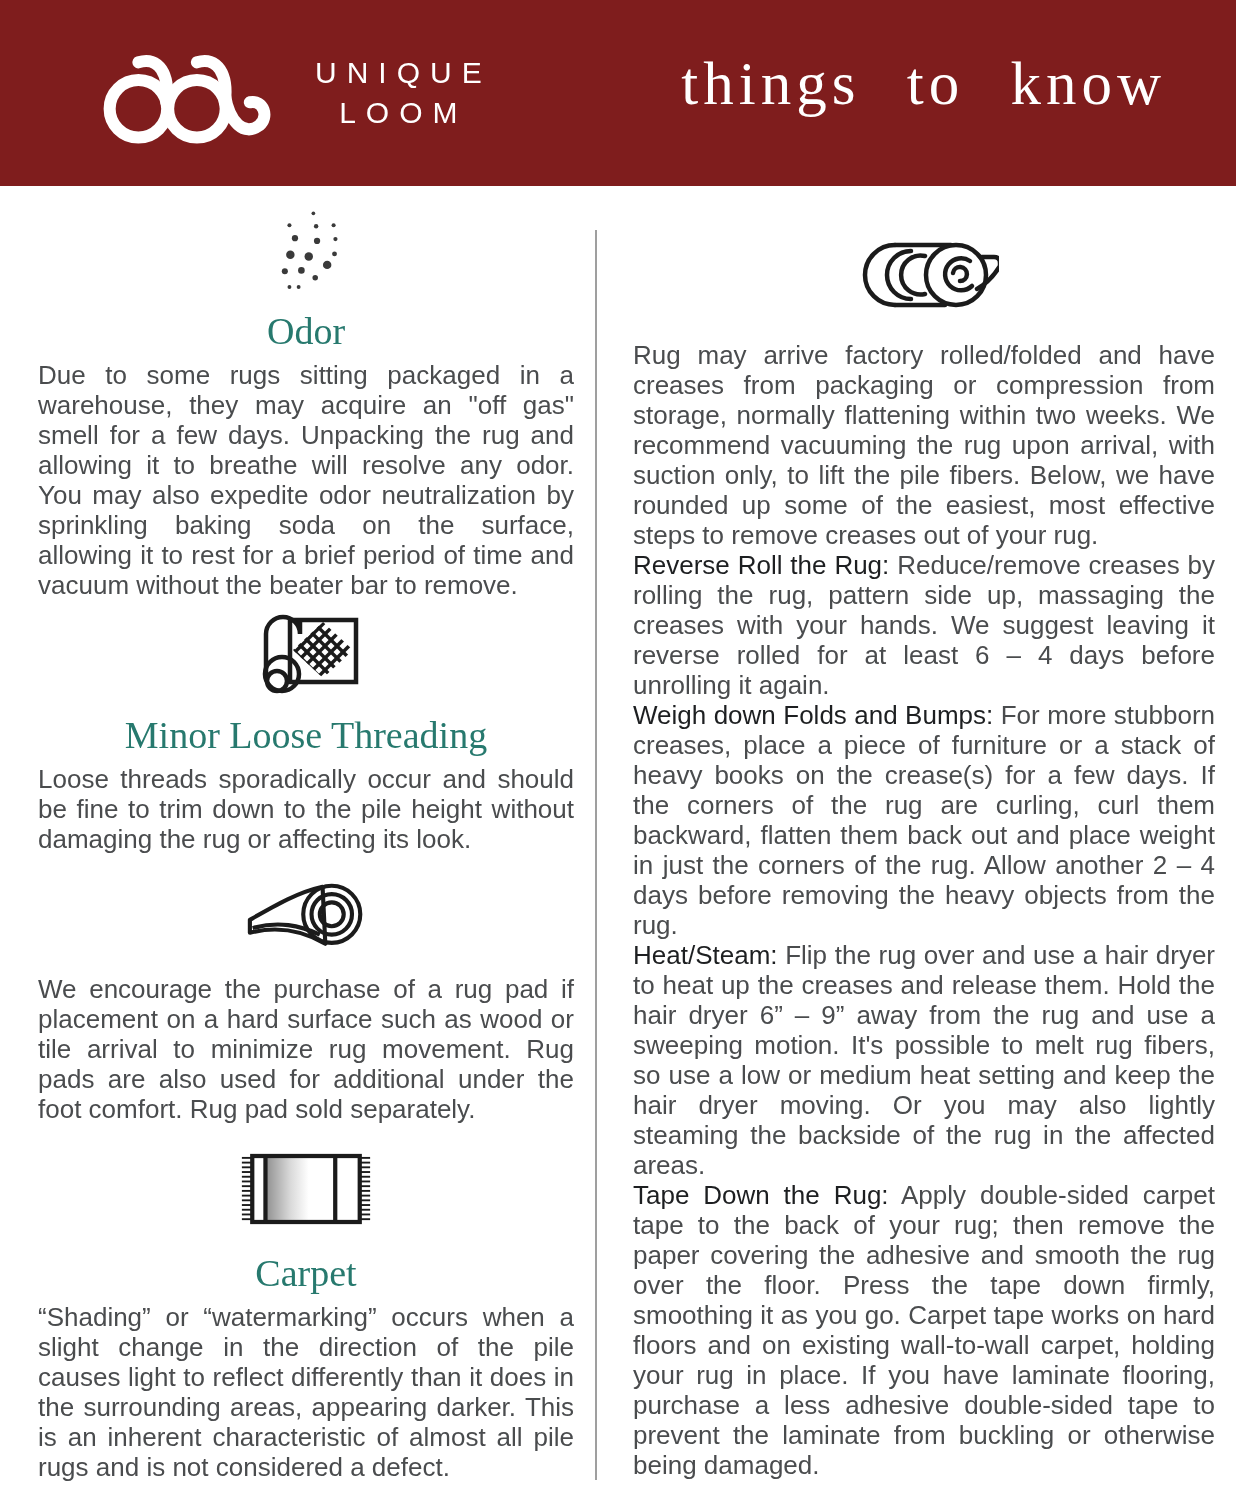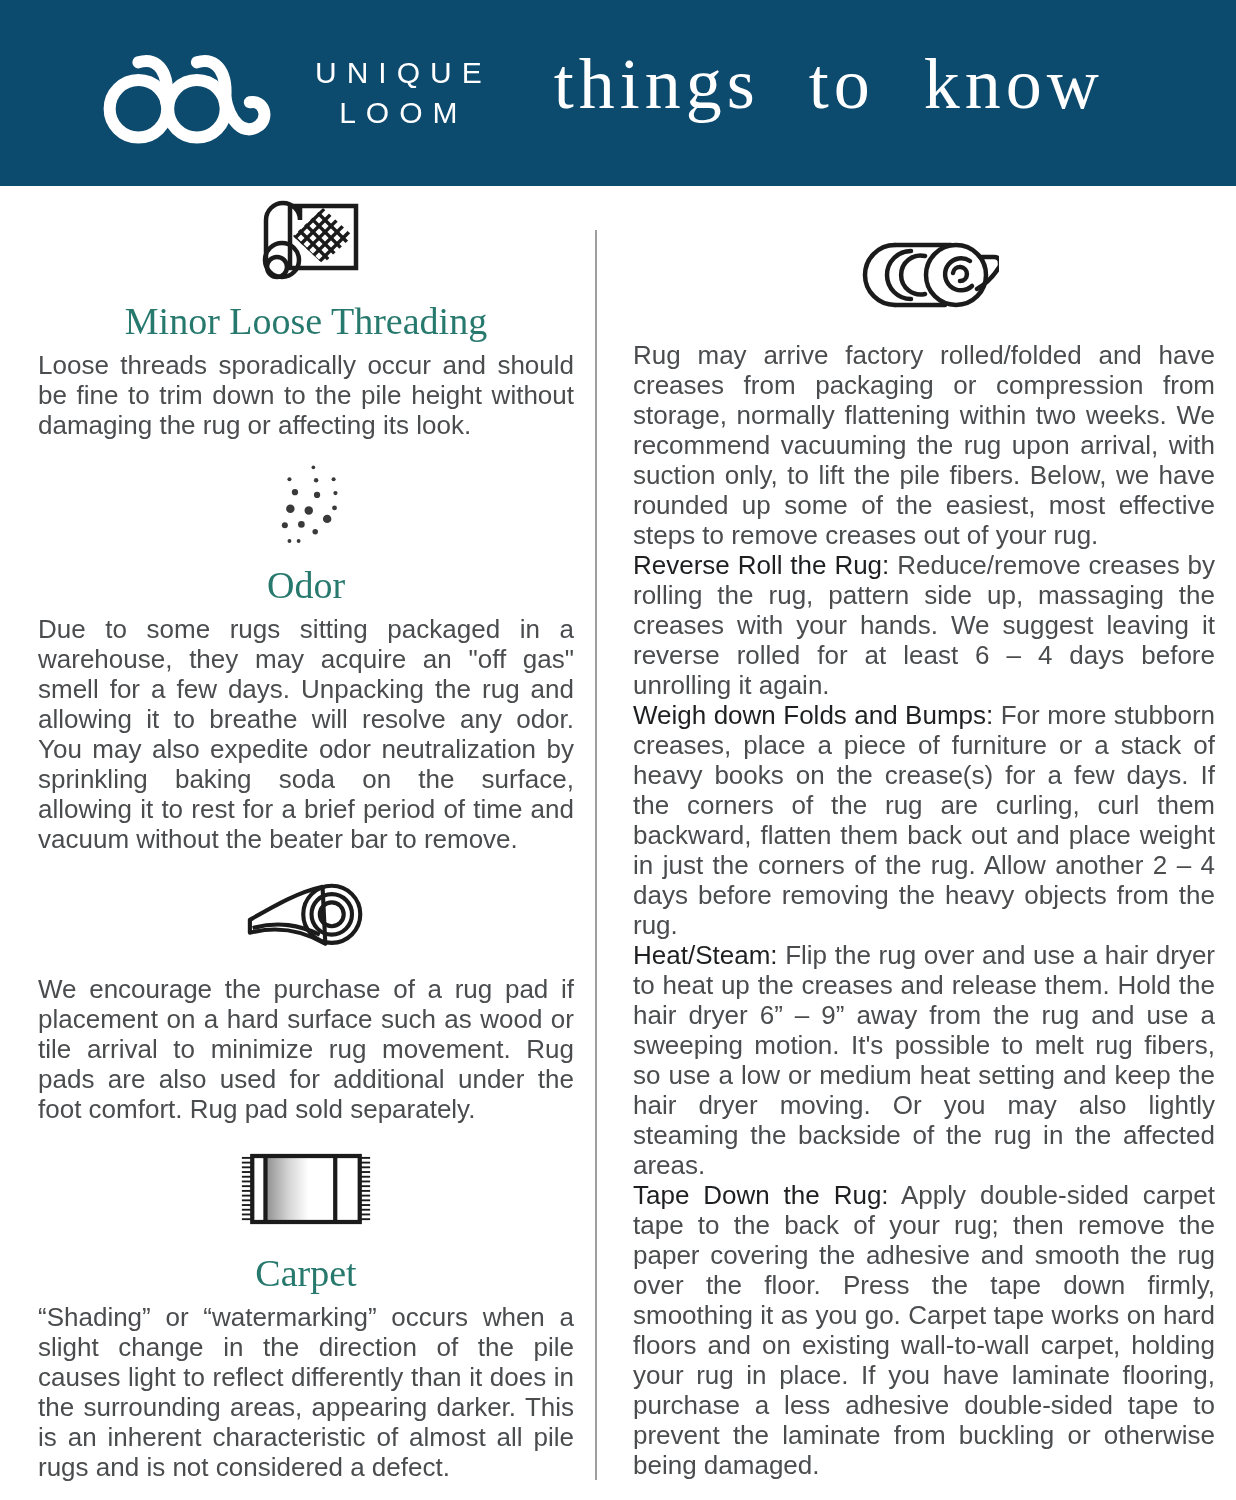--- a/index.html
+++ b/index.html
@@ -1,28 +1,28 @@
 <!DOCTYPE html>
 <html><head>
 <meta charset="utf-8">
 <style>
   html,body{margin:0;padding:0;background:#ffffff;}
   .page{position:relative;width:1236px;height:1500px;background:#ffffff;overflow:hidden;
         font-family:"Liberation Sans", sans-serif;}
 
   
-  .banner{height:186px;background:#0c4a6e;display:flex;align-items:center;
+  .banner{height:186px;background:#7f1d1d;display:flex;align-items:center;
           padding:0 70px 0 92px;box-sizing:border-box;}
   .brand{display:flex;align-items:center;gap:28px;}
   .brand svg{display:block;}
   .brand-text{display:flex;flex-direction:column;align-items:center;color:#ffffff;
               font-size:30px;letter-spacing:10px;line-height:40px;font-weight:400;}
-  .banner-title{flex:1;text-align:center;margin:0 0 18px 0;color:#ffffff;
+  .banner-title{flex:1;text-align:right;margin:0 0 18px 0;color:#ffffff;
                 font-family:"Liberation Serif", serif;font-weight:400;
-                font-size:72px;letter-spacing:5px;word-spacing:26px;}
+                font-size:61px;letter-spacing:5px;word-spacing:26px;}
 
   
   .columns{display:flex;align-items:flex-start;}
   .col-left{width:536px;margin-left:38px;}
   .v-divider{width:2px;height:1250px;background:#9f9f9f;margin-left:21px;margin-top:44px;}
   .col-right{width:582px;margin-left:36px;}
 
   .icon-wrap{display:flex;justify-content:center;}
   h2.sec-title{font-family:"Liberation Serif", serif;font-weight:400;color:#27796E;
                font-size:38px;line-height:42px;text-align:center;margin:0 0 8px 0;}
@@ -61,20 +61,47 @@
         <span>UNIQUE</span>
         <span>LOOM</span>
       </div>
     </div>
     <h1 class="banner-title">things to know</h1>
   </header>
 
   <main class="columns">
 
     <section class="col-left">
+
+      <div class="sec s1">
+        <div class="icon-wrap">
+          <svg width="92" height="92" viewBox="0 0 90 100">
+            <g fill="#3a3a3a">
+              <circle cx="53" cy="8" r="2"></circle>
+              <circle cx="27" cy="21" r="2.2"></circle>
+                <circle cx="56" cy="22" r="2.4"></circle>
+                <circle cx="75" cy="21" r="2.2"></circle>
+              <circle cx="33" cy="35" r="3.4"></circle>
+                <circle cx="57" cy="38" r="3.4"></circle>
+                <circle cx="77" cy="36" r="2.3"></circle>
+              <circle cx="28" cy="53" r="4.6"></circle>
+                <circle cx="48" cy="55" r="4.6"></circle>
+                <circle cx="76" cy="52" r="2.6"></circle>
+              <circle cx="68" cy="64" r="4.6"></circle>
+              <circle cx="22" cy="71" r="3.3"></circle>
+                <circle cx="40" cy="70" r="3.6"></circle>
+              <circle cx="55" cy="78" r="3"></circle>
+              <circle cx="27" cy="88" r="2.1"></circle>
+                <circle cx="37" cy="88" r="2.1"></circle>
+            </g>
+          </svg>
+        </div>
+        <h2 class="sec-title">Odor</h2>
+        <p class="body">Due to some rugs sitting packaged in a warehouse, they may acquire an "off gas" smell for a few days. Unpacking the rug and allowing it to breathe will resolve any odor. You may also expedite odor neutralization by sprinkling baking soda on the surface, allowing it to rest for a brief period of time and vacuum without the beater bar to remove.</p>
+      </div>
 
       <div class="sec s2">
         <div class="icon-wrap">
           <svg width="112" height="100" viewBox="0 0 112 100">
             <defs>
               <clipPath id="xhatch">
                   <polygon points="73,18 103,46 73,74 43,46"></polygon>
                 </clipPath>
             </defs>
             <rect x="40" y="16" width="66" height="62" class="ico" stroke-width="4" fill="#ffffff"></rect>
@@ -90,47 +117,20 @@
               <line x1="57" y1="72" x2="115" y2="14"></line>
               <line x1="69" y1="72" x2="127" y2="14"></line>
             </g>
             <path d="M16,70 L16,30 A17,17 0 0 1 50,30 L50,16" class="ico" stroke-width="4"></path>
             <circle cx="32" cy="70" r="17" class="ico" stroke-width="4" fill="#ffffff"></circle>
             <circle cx="27" cy="77" r="10" class="ico" stroke-width="4" fill="#ffffff"></circle>
           </svg>
         </div>
         <h2 class="sec-title">Minor Loose Threading</h2>
         <p class="body">Loose threads sporadically occur and should be fine to trim down to the pile height without damaging the rug or affecting its look.</p>
-      </div>
-
-      <div class="sec s1">
-        <div class="icon-wrap">
-          <svg width="92" height="92" viewBox="0 0 90 100">
-            <g fill="#3a3a3a">
-              <circle cx="53" cy="8" r="2"></circle>
-              <circle cx="27" cy="21" r="2.2"></circle>
-                <circle cx="56" cy="22" r="2.4"></circle>
-                <circle cx="75" cy="21" r="2.2"></circle>
-              <circle cx="33" cy="35" r="3.4"></circle>
-                <circle cx="57" cy="38" r="3.4"></circle>
-                <circle cx="77" cy="36" r="2.3"></circle>
-              <circle cx="28" cy="53" r="4.6"></circle>
-                <circle cx="48" cy="55" r="4.6"></circle>
-                <circle cx="76" cy="52" r="2.6"></circle>
-              <circle cx="68" cy="64" r="4.6"></circle>
-              <circle cx="22" cy="71" r="3.3"></circle>
-                <circle cx="40" cy="70" r="3.6"></circle>
-              <circle cx="55" cy="78" r="3"></circle>
-              <circle cx="27" cy="88" r="2.1"></circle>
-                <circle cx="37" cy="88" r="2.1"></circle>
-            </g>
-          </svg>
-        </div>
-        <h2 class="sec-title">Odor</h2>
-        <p class="body">Due to some rugs sitting packaged in a warehouse, they may acquire an "off gas" smell for a few days. Unpacking the rug and allowing it to breathe will resolve any odor. You may also expedite odor neutralization by sprinkling baking soda on the surface, allowing it to rest for a brief period of time and vacuum without the beater bar to remove.</p>
       </div>
 
       <div class="sec s3">
         <div class="icon-wrap">
           <svg width="140" height="92" viewBox="0 0 150 100">
             <path d="M93,16 C66,22 42,36 14,52 L14,66 C46,58 72,64 96,78 Z" class="ico" fill="#ffffff" stroke-linejoin="round"></path>
             <path d="M17,61 C45,53 68,58 90,68" class="ico" stroke-width="3.5"></path>
             <circle cx="103" cy="46" r="31" class="ico" fill="#ffffff"></circle>
             <circle cx="103" cy="46" r="22" class="ico"></circle>
             <circle cx="103" cy="46" r="13" class="ico"></circle>

